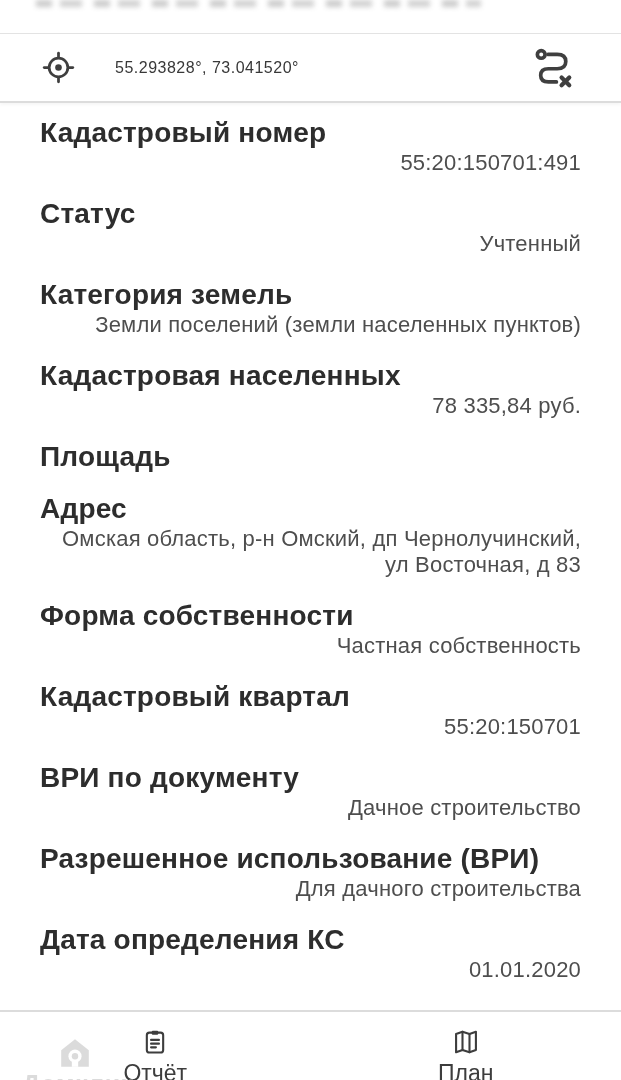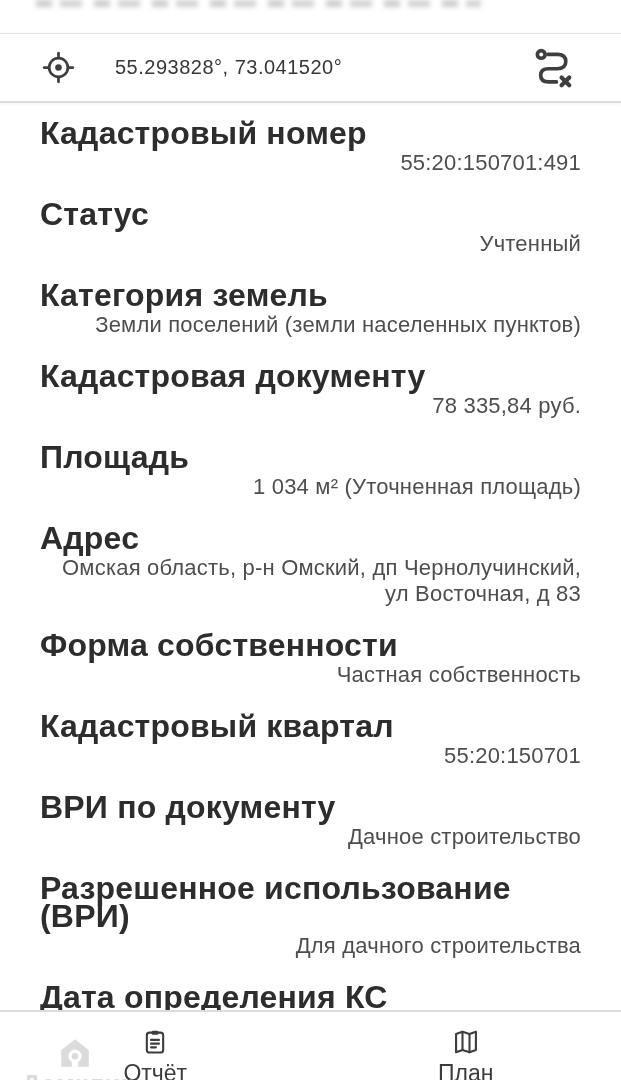--- a/index.html
+++ b/index.html
@@ -33,34 +33,34 @@
     background: var(--bg, #ffffff);
     border-top: 1px solid var(--divider, #e3e3e3);
     border-bottom: 2px solid #dcdcdc;
     box-shadow: 0 2px 3px rgba(0,0,0,0.04);
     display: flex; align-items: center;
     padding: 0 44px 0 42px;
   }
   .coord-bar .locate { width: 33px; height: 33px; color: var(--icon, #3f3f3f); flex: 0 0 auto; cursor: pointer; }
   .coord-text {
     margin-left: 40px;
-    font-size: 20px; letter-spacing: 0.5px;
+    font-size: 16px; letter-spacing: 0.5px;
     color: #383838;
   }
   .coord-bar .route { margin-left: auto; width: 47px; height: 44px; color: var(--icon, #3f3f3f); flex: 0 0 auto; cursor: pointer; }
 
   
   .content {
     position: absolute; top: 105px; left: 0;
     width: 621px;
     padding: 14px 40px 0 40px;
   }
   .attr-row { margin-bottom: 24px; }
   .attr-label {
-    font-size: 32px; font-weight: 700; line-height: 28px;
+    font-size: 28px; font-weight: 700; line-height: 28px;
     color: var(--label, #2d2d2d);
     letter-spacing: 0.2px;
     margin-bottom: 3px;
   }
   .attr-value {
     font-size: 22px; line-height: 26px;
     color: var(--value, #4e4e4e);
     letter-spacing: 0.2px;
     text-align: right;
   }
@@ -136,27 +136,26 @@
       <div class="attr-label">Статус</div>
       <div class="attr-value">Учтенный</div>
     </div>
 
     <div class="attr-row">
       <div class="attr-label">Категория земель</div>
       <div class="attr-value">Земли поселений (земли населенных пунктов)</div>
     </div>
 
     <div class="attr-row">
-      <div class="attr-label">Кадастровая документу</div>
+      <div class="attr-label">Кадастровая населенных</div>
       <div class="attr-value">78 335,84 руб.</div>
     </div>
 
     <div class="attr-row">
       <div class="attr-label">Площадь</div>
-      <div class="attr-value">1 034 м² (Уточненная площадь)</div>
     </div>
 
     <div class="attr-row">
       <div class="attr-label">Адрес</div>
       <div class="attr-value">Омская область, р-н Омский, дп Чернолучинский, ул Восточная, д 83</div>
     </div>
 
     <div class="attr-row">
       <div class="attr-label">Форма собственности</div>
       <div class="attr-value">Частная собственность</div>

